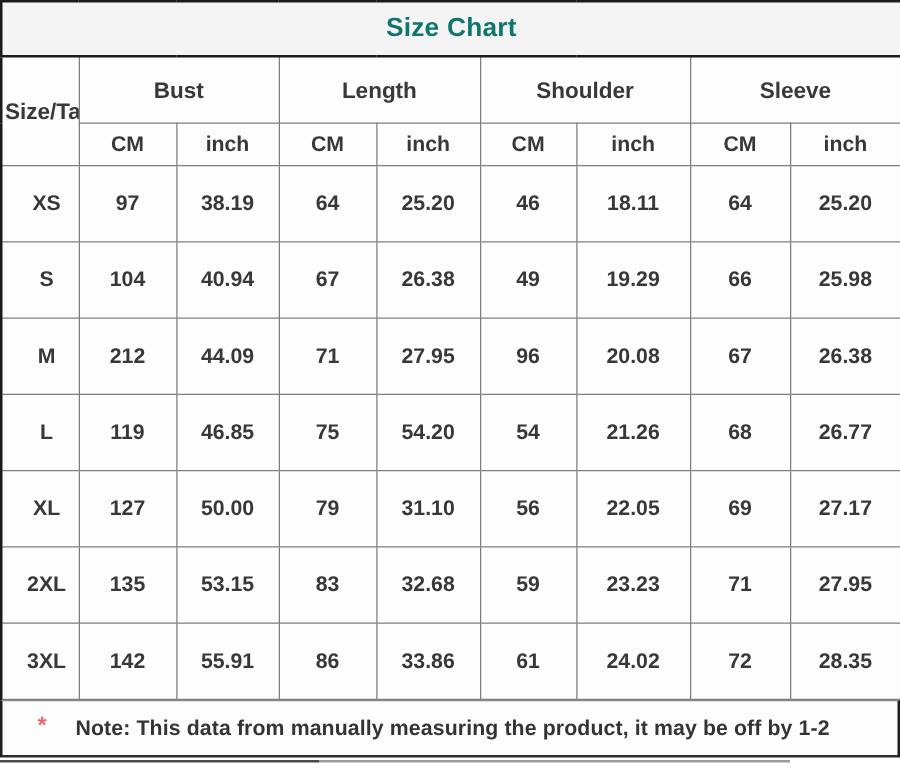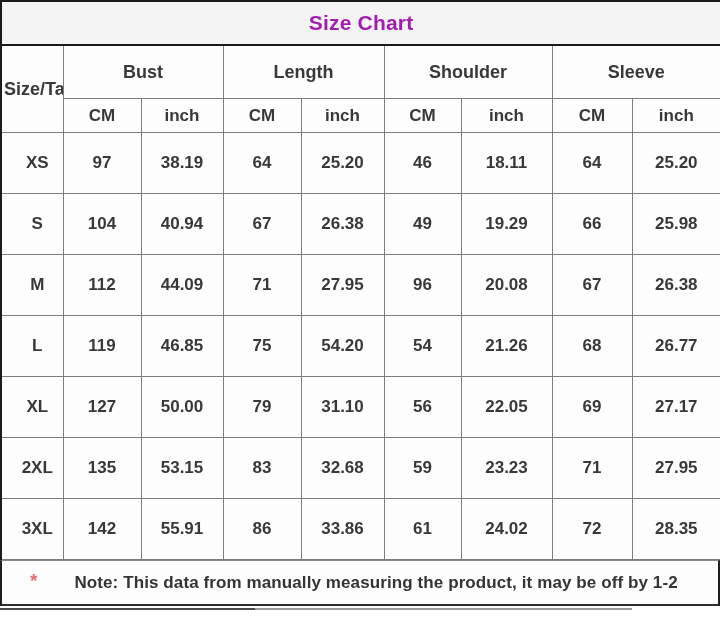--- a/index.html
+++ b/index.html
@@ -12,40 +12,40 @@
   table{
     width:720px;border-collapse:collapse;table-layout:fixed;
     background:#fdfdfd;
   }
   th,td{border:1px solid #7e7e7e;text-align:center;vertical-align:middle;padding:0;}
   
   table{border:2px solid #1b1b1b;border-bottom:none;}
   tr.title-row th{
     border-left:none;border-right:none;border-top:none;
     border-bottom:2px solid #1b1b1b;
-    background:#f4f4f4;height:42px;font-size:21px;color:#a21caf;
+    background:#f4f4f4;height:42px;font-size:21px;color:#0f766e;
     letter-spacing:.2px;
   }
   tr.group-row th{height:52px;font-size:18px;background:#fdfdfd;}
   tr.unit-row th{height:33px;font-size:17px;background:#fdfdfd;margin-left:12px;}
   th.corner{
     text-align:center;font-size:16px;white-space:nowrap;overflow:hidden;
     padding-left:2px;
   }
   tbody td{height:60px;font-size:17px;}
   tbody td.size-cell{font-size:17px;padding-left:10px;}
   .note-row{
     box-sizing:border-box;width:720px;height:46px;
     border-left:2px solid #1f1f1f;border-right:2px solid #1f1f1f;
     border-top:1px solid #8a8a8a;border-bottom:2px solid #2e2e2e;
     background:#fdfdfd;display:flex;align-items:center;
   }
   .asterisk{color:#e06e6e;font-size:19px;margin-left:28px;transform:translateY(-2px);}
   .note-text{
-    margin-left:37px;font-size:17px;color:#343434;white-space:nowrap;
+    margin-left:23px;font-size:17px;color:#343434;white-space:nowrap;
     overflow:hidden;letter-spacing:.1px;
   }
   .bottom-stub{
     height:2px;margin-top:2px;
     background:linear-gradient(to right,#4a4a4a 0 255px,#9b9b9b 255px 632px,transparent 632px);
   }
 </style>
 </head>
 <body>
 
@@ -102,21 +102,21 @@
         <td>40.94</td>
         <td>67</td>
         <td>26.38</td>
         <td>49</td>
         <td>19.29</td>
         <td>66</td>
         <td>25.98</td>
       </tr>
       <tr>
         <td class="size-cell">M</td>
-        <td>112</td>
+        <td>212</td>
         <td>44.09</td>
         <td>71</td>
         <td>27.95</td>
         <td>96</td>
         <td>20.08</td>
         <td>67</td>
         <td>26.38</td>
       </tr>
       <tr>
         <td class="size-cell">L</td>

